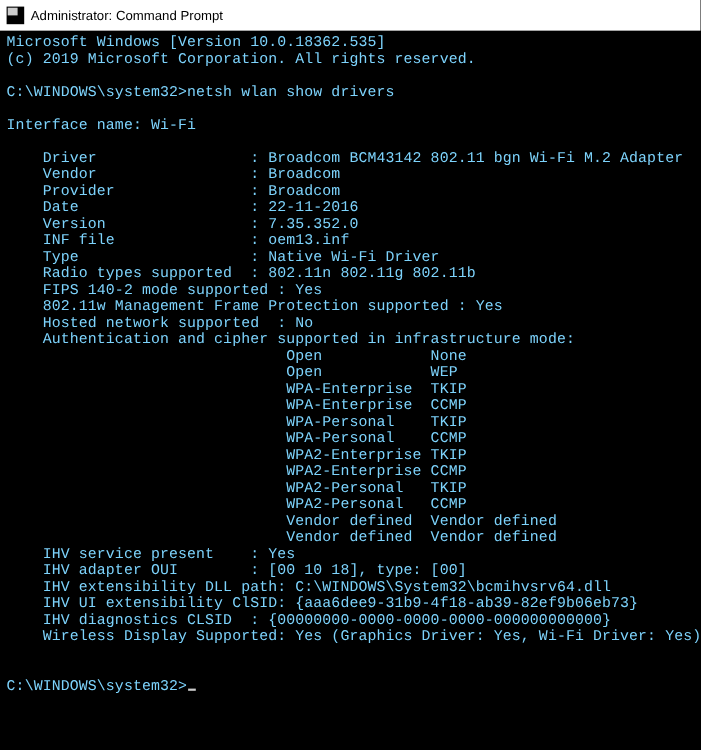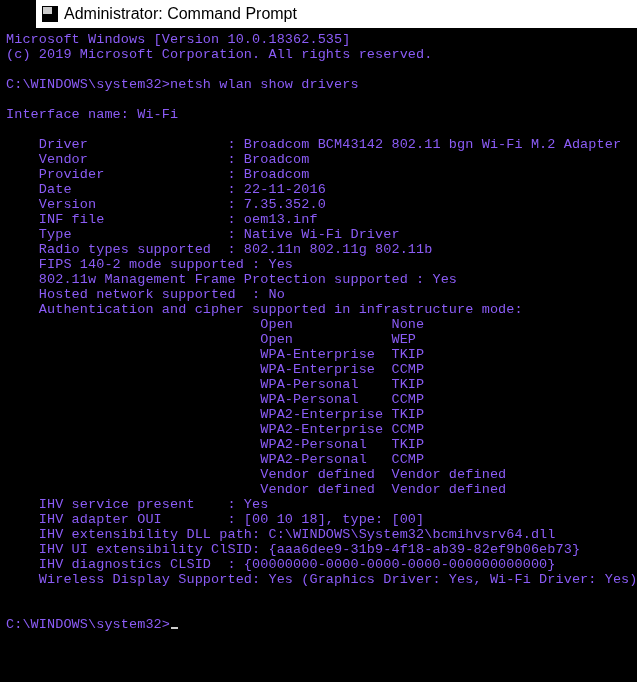--- a/index.html
+++ b/index.html
@@ -13,43 +13,42 @@
     overflow: hidden;
   }
   .titlebar {
     background: #fff;
     height: 28px;
     display: flex;
     align-items: center;
     padding: 0 6px;
     color: #000;
     font-family: "Segoe UI", Tahoma, sans-serif;
-    font-size: 16px;
-    margin-left: 36px;
+    font-size: 12px;
   }
   .titlebar .icon-slot {
     width: 16px;
     height: 16px;
     margin-right: 6px;
     display: inline-flex;
     align-items: center;
     justify-content: center;
     background: #000;
     position: relative;
   }
   .titlebar .icon-slot .cabox {
     position: absolute;
     left: 1px; top: 1px;
     width: 9px; height: 7px;
     background: #ccc;
   }
   .terminal {
     padding: 4px 6px 6px 6px;
     background: #000;
-    color: #8b5cf6;
+    color: #7dd3fc;
     line-height: 15px;
     white-space: pre;
     letter-spacing: 0.1px;
   }
   .cursor {
     display: inline-block;
     width: 7px;
     height: 2px;
     background: #ccc;
     vertical-align: -1px;

